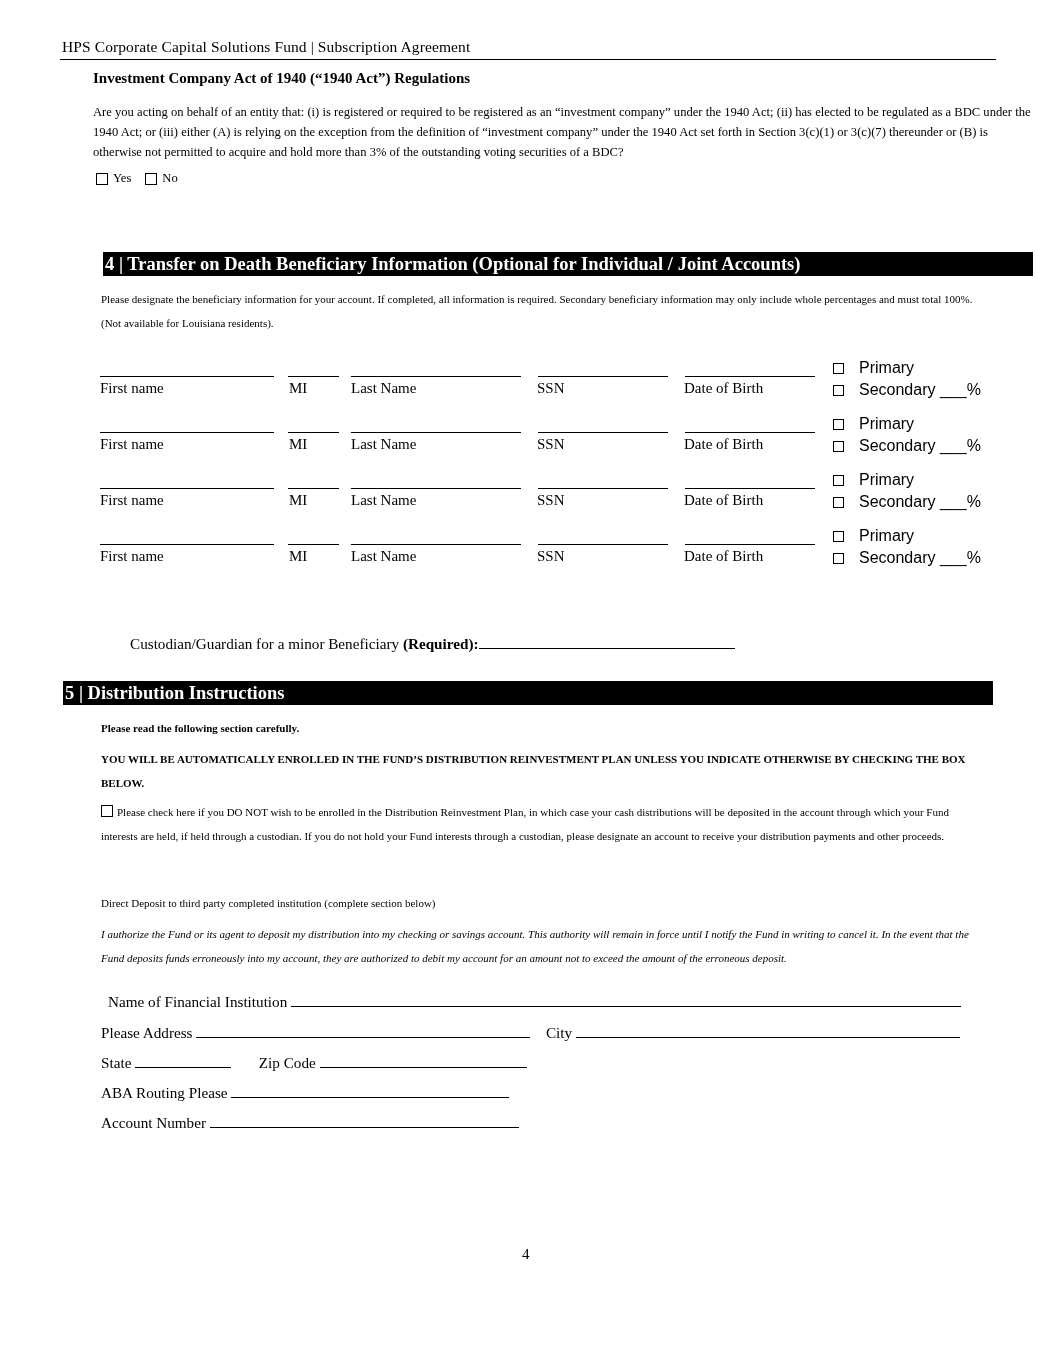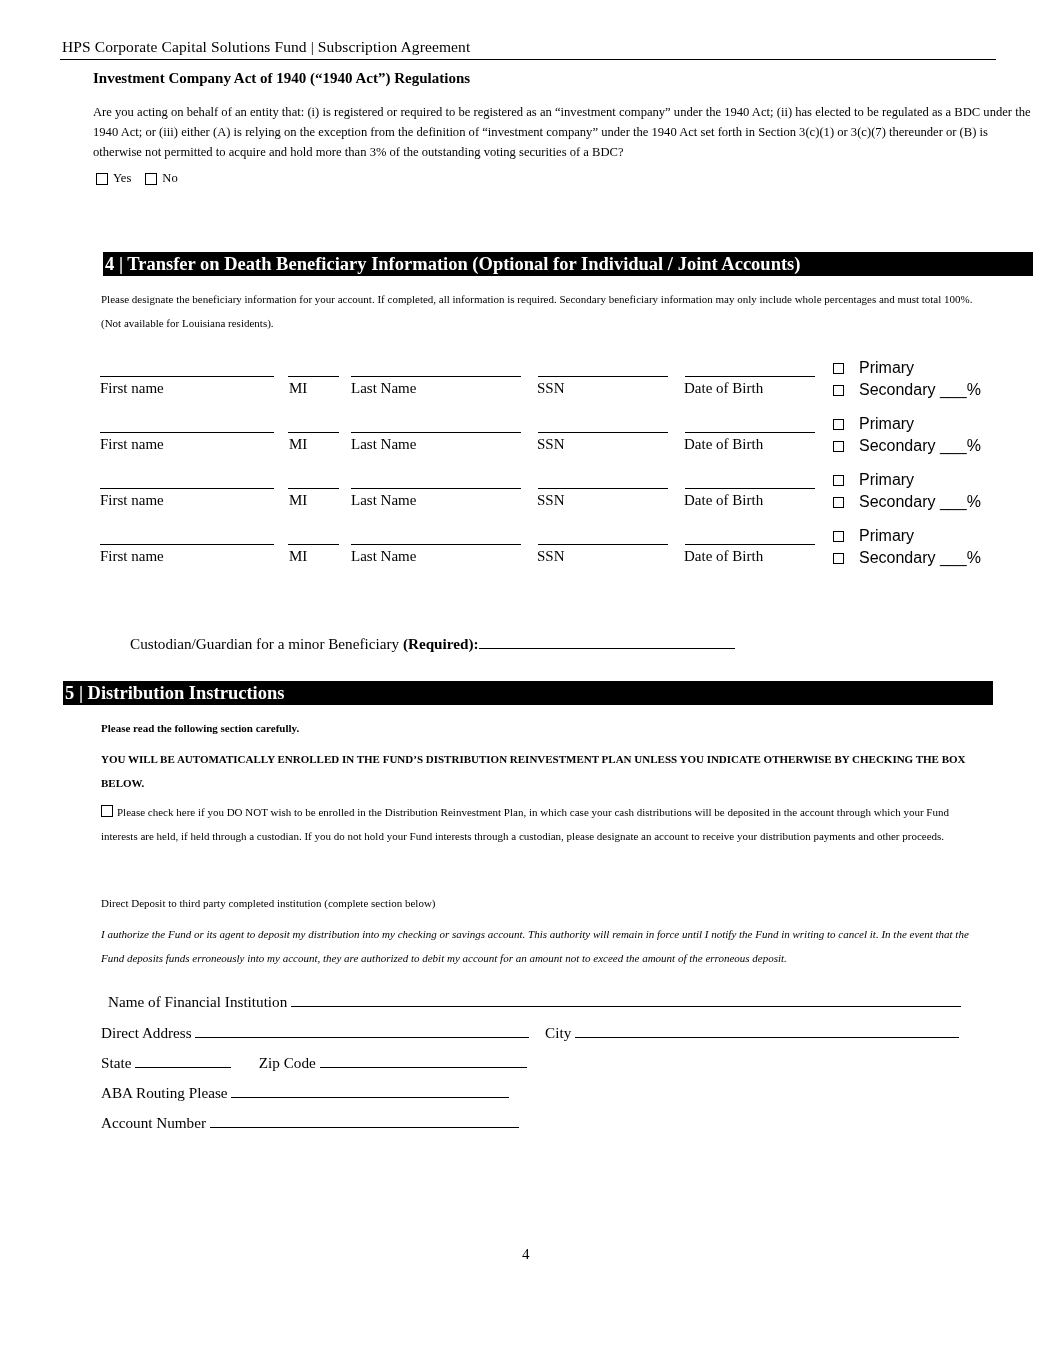--- a/index.html
+++ b/index.html
@@ -141,21 +141,21 @@
 <div class="abs para" style="top:747px; font-weight:bold; width:880px;">YOU WILL BE AUTOMATICALLY ENROLLED IN THE FUND’S DISTRIBUTION REINVESTMENT PLAN UNLESS YOU INDICATE OTHERWISE BY CHECKING THE BOX BELOW.</div>
 <div class="abs para" style="top:800px; width:885px;"><span class="inline-box"></span><span>Please check here if you DO NOT wish to be enrolled in the Distribution Reinvestment Plan, in which case your cash distributions will be deposited in the account through which your Fund interests are held, if held through a custodian. If you do not hold your Fund interests through a custodian, please designate an account to receive your distribution payments and other proceeds.</span></div>
 <div class="abs para" style="top:891px;">Direct Deposit to third party completed institution (complete section below)</div>
 <div class="abs para" style="top:922px; font-style:italic; width:885px;">I authorize the Fund or its agent to deposit my distribution into my checking or savings account. This authority will remain in force until I notify the Fund in writing to cancel it. In the event that the Fund deposits funds erroneously into my account, they are authorized to debit my account for an amount not to exceed the amount of the erroneous deposit.</div>
 
 <div class="abs form-row" style="top:993px;margin-left:7px;">
   <span>Name of Financial Institution</span>
   <span class="field-line" style="width:670px;"></span>
 </div>
 <div class="abs form-row" style="top:1024px;">
-  <span>Direct Address</span>
+  <span>Please Address</span>
   <span class="field-line" style="width:334px;"></span>
   <span style="display:inline-block;width:8px;"></span>
   <span>City</span>
   <span class="field-line" style="width:384px;"></span>
 </div>
 <div class="abs form-row" style="top:1054px;text-align:center;">
   <span>State</span>
   <span class="field-line" style="width:96px;"></span>
   <span style="display:inline-block;width:20px;"></span>
   <span>Zip Code</span>

